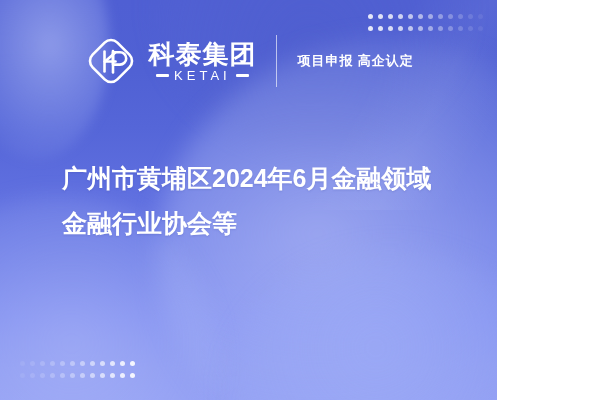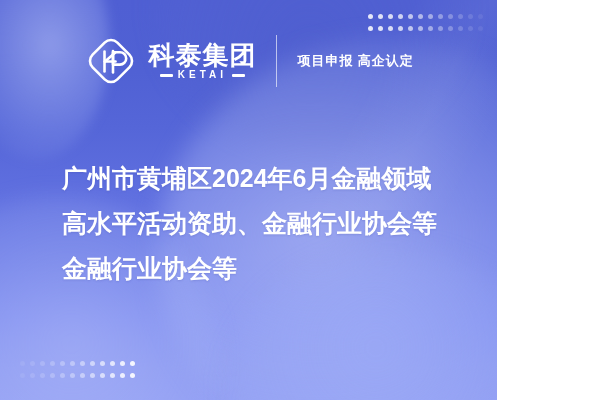--- a/index.html
+++ b/index.html
@@ -153,22 +153,22 @@
   }
   .logo-dash {
     display: block;
     width: 13px;
     height: 3px;
     background: #ffffff;
     border-radius: 1px;
   }
   .logo-en {
     color: #ffffff;
-    font-size: 10px;
-    font-weight: 700;
+    font-size: 13px;
+    font-weight: 400;
     letter-spacing: 4px;
     line-height: 1;
     white-space: nowrap;
     font-family: "Liberation Sans", "DejaVu Sans", sans-serif;
   }
 
   
   .divider {
     width: 1px;
     height: 52px;
@@ -320,17 +320,16 @@
 
       <div class="tagline">
         <div class="tagline-sub">项目申报 高企认定</div>
       </div>
 
     </div>
   </div>
 
   <div class="title">
     <div class="title-line">广州市黄埔区2024年6月金融领域</div>
-    <div class="title-line">高水平活动资助、金融行业协会等</div>
     <div class="title-line">金融行业协会等</div>
   </div>
 
 </div>
 
 </body></html>

